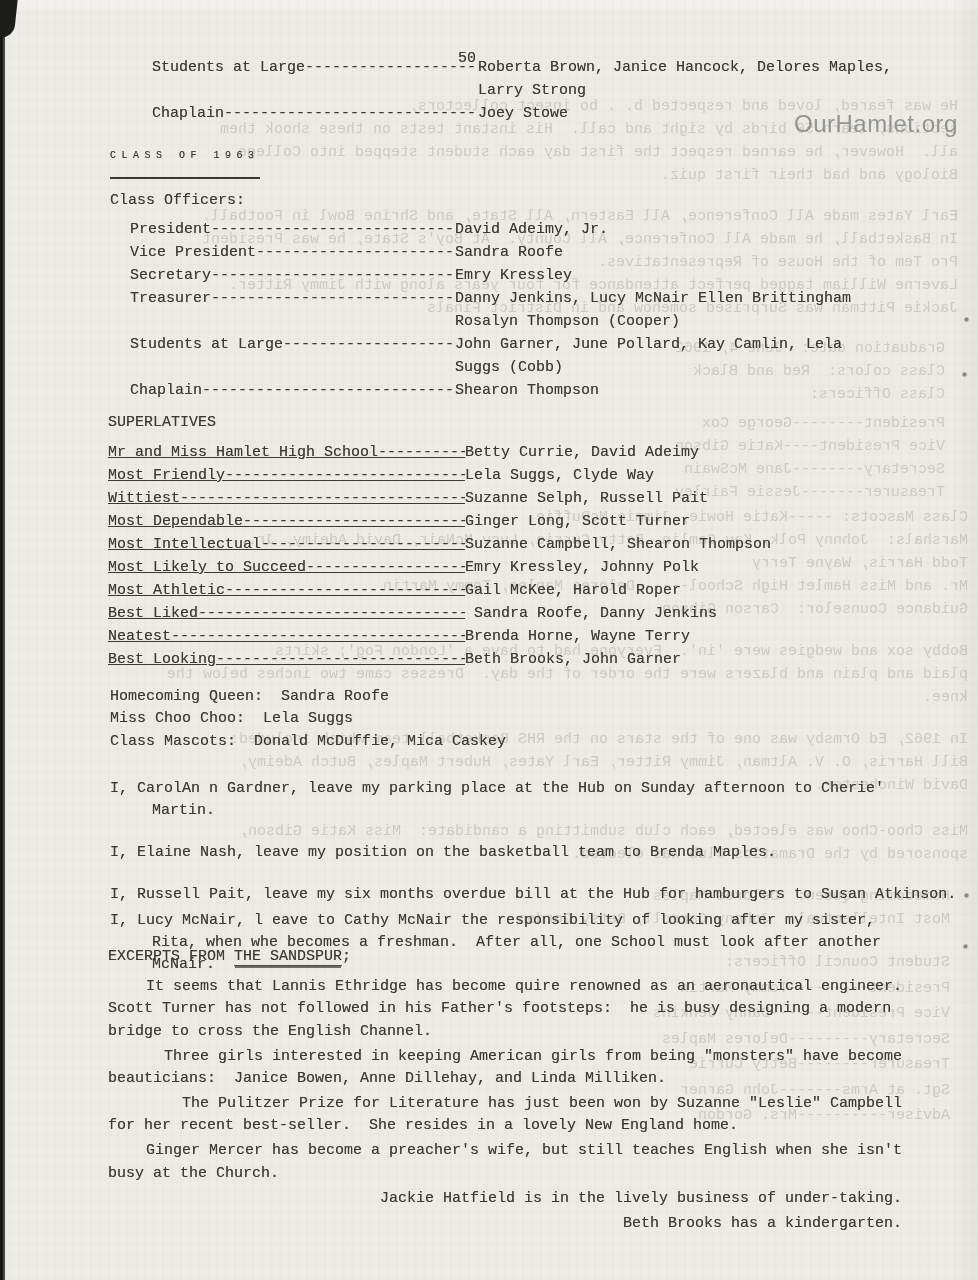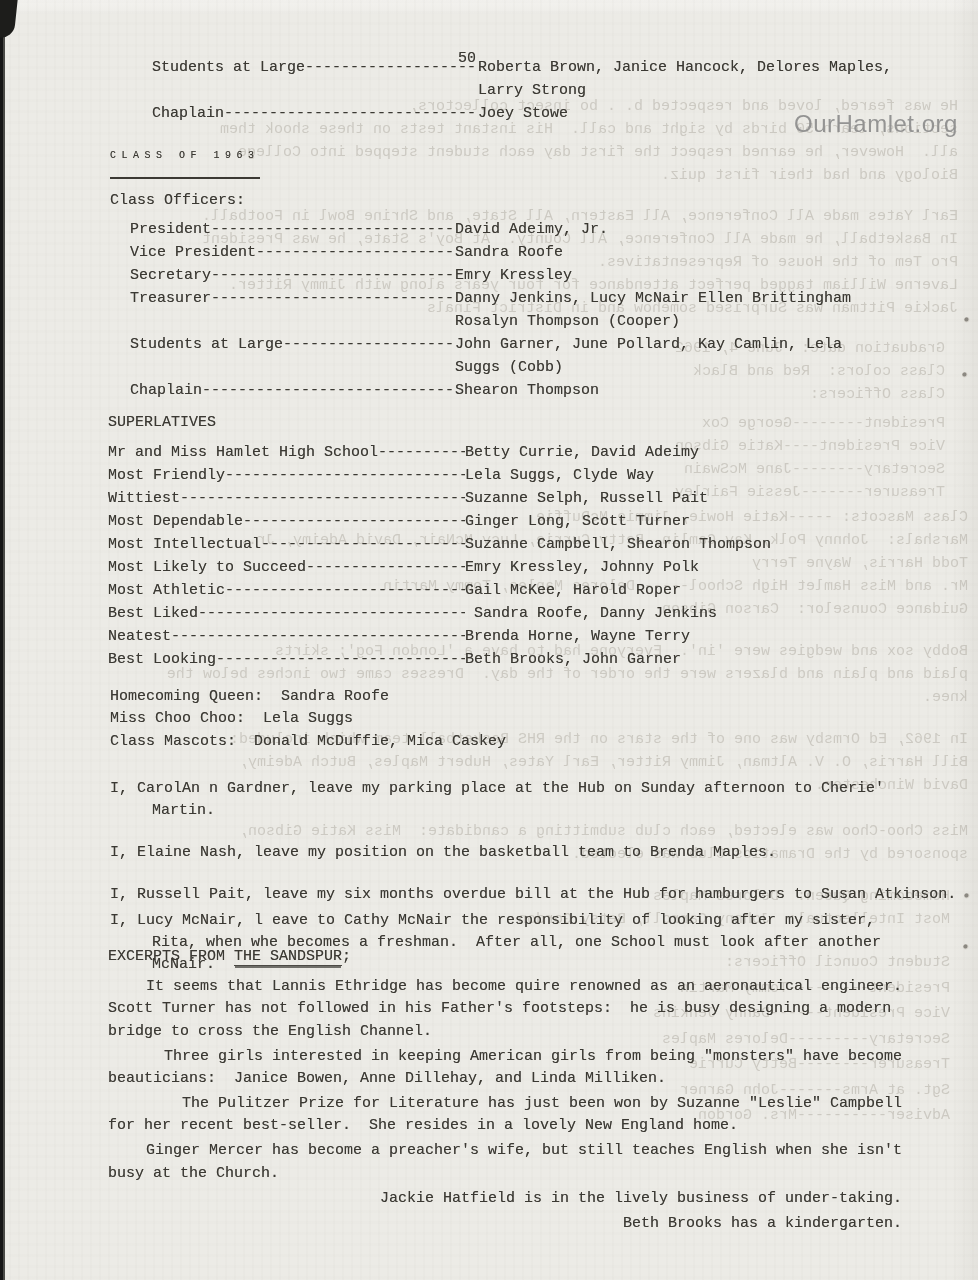--- a/index.html
+++ b/index.html
@@ -29,21 +29,21 @@
   
   .kv{display:flex;line-height:23px;font-size:15px;}
   .kv-left{display:flex;flex:0 0 auto;overflow:hidden;}
   .kv-lbl{white-space:pre;}
   .kv-dots{flex:1 1 auto;overflow:hidden;white-space:nowrap;}
   .kv-val{white-space:pre;}
   .kv-val .v2{display:block;white-space:pre;}
   .kv-val .v2:empty{display:none;}
   .w326 .kv-left{width:326px;}
   .w325 .kv-left{width:325px;}
-  .w357 .kv-left{width:357px;}
+  .w357 .kv-left{width:357px;text-decoration:underline;}
   .heading{
     font-size:10px;letter-spacing:5.5px;white-space:pre;
     border-bottom:2px solid #3b3933;padding-bottom:16px;display:inline-block;
   }
   .sec-title{font-size:15px;white-space:pre;}
   .will .line:first-child{padding-left:0;}
   .will .line{padding-left:42px;}
   .para{margin-bottom:2.5px;}
   .para .line:first-child{padding-left:38px;text-align:right;}
   .para .line{padding-left:0;}

